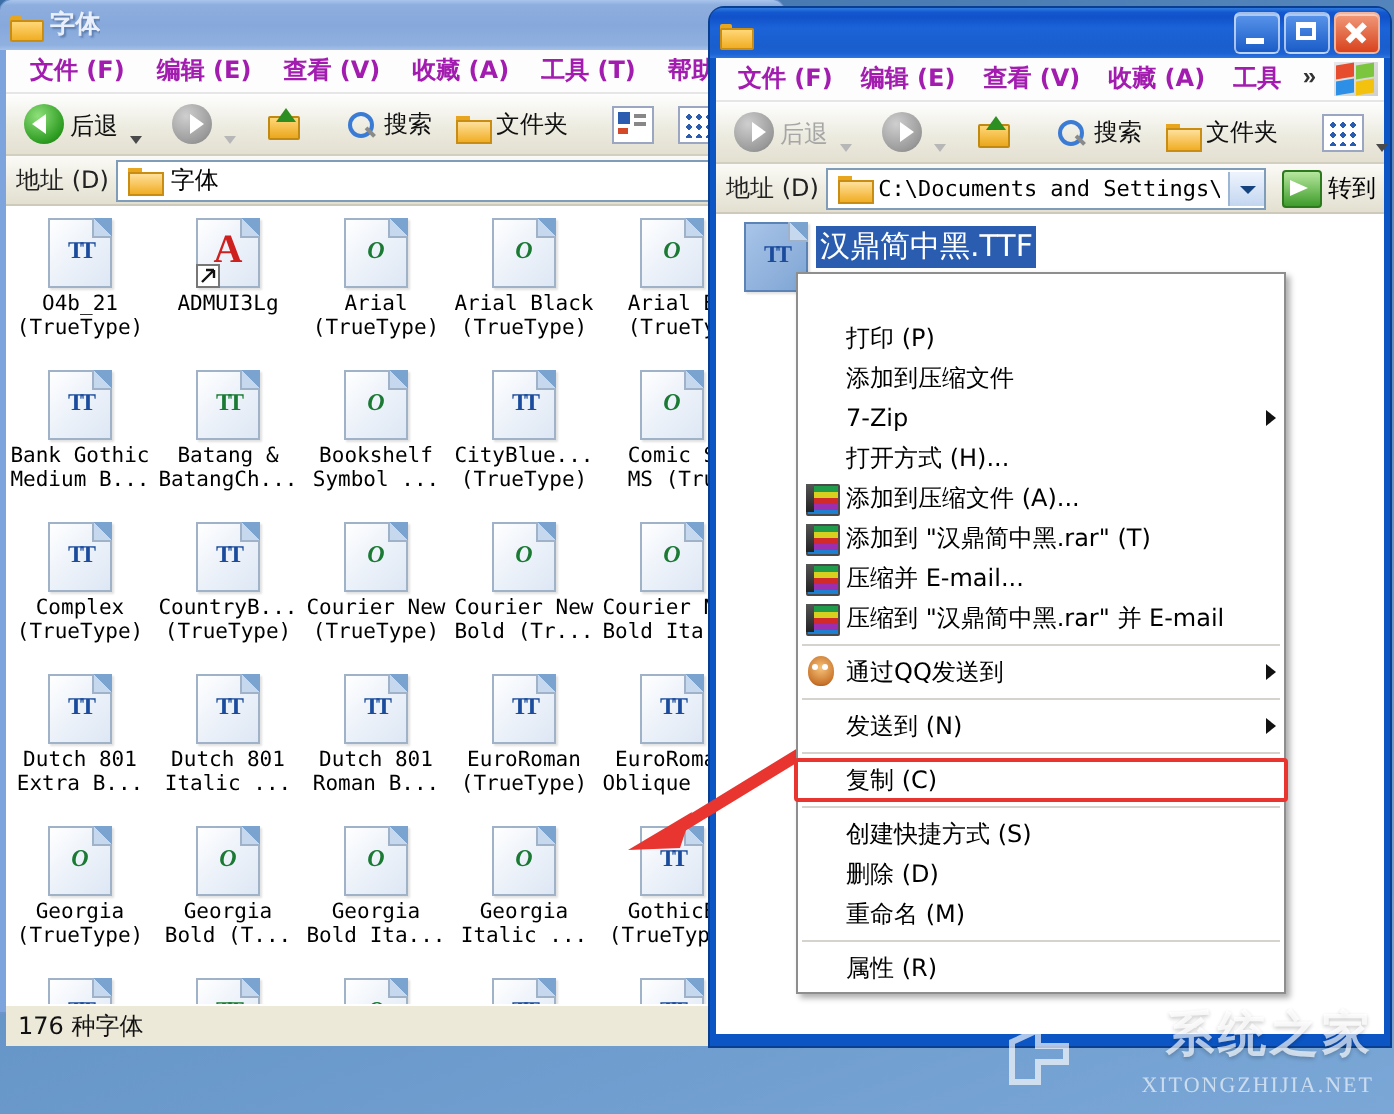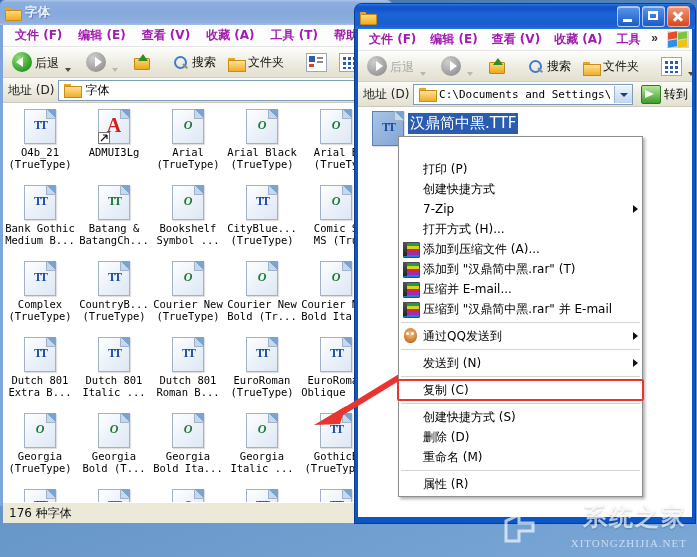--- a/index.html
+++ b/index.html
@@ -624,21 +624,21 @@
   <div class="ctxitem bold">
     <span class="ctxico"></span>
     <span class="ctxtext">打开 (O)</span>
   </div>
   <div class="ctxitem">
     <span class="ctxico"></span>
     <span class="ctxtext">打印 (P)</span>
   </div>
   <div class="ctxitem">
     <span class="ctxico"></span>
-    <span class="ctxtext">创建快捷方式</span>
+    <span class="ctxtext">添加到压缩文件</span>
   </div>
   <div class="ctxitem">
     <span class="ctxico"></span>
     <span class="ctxtext">7-Zip</span>
     <span class="submenu-arrow"></span>
   </div>
   <div class="ctxitem">
     <span class="ctxico"></span>
     <span class="ctxtext">打开方式 (H)...</span>
   </div>

